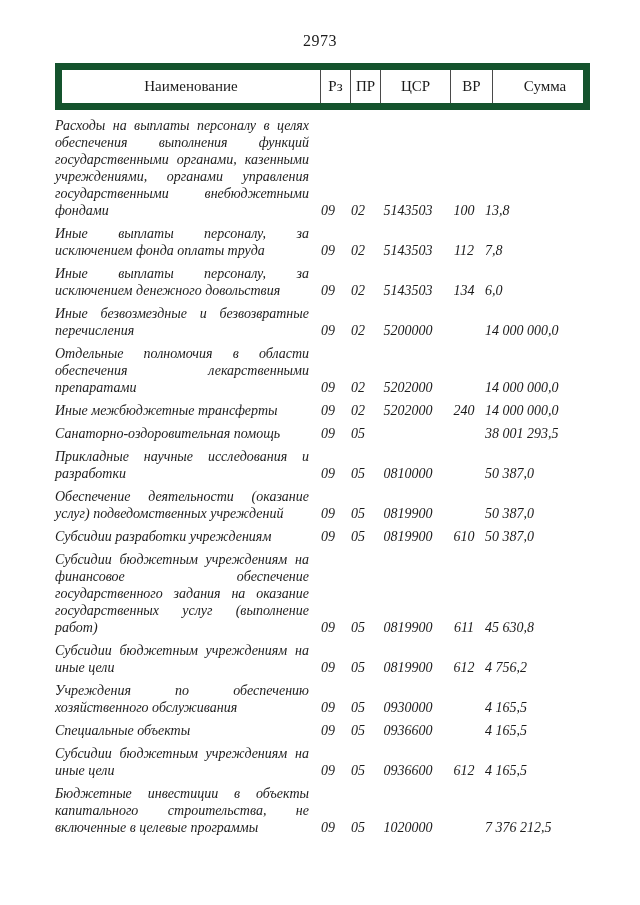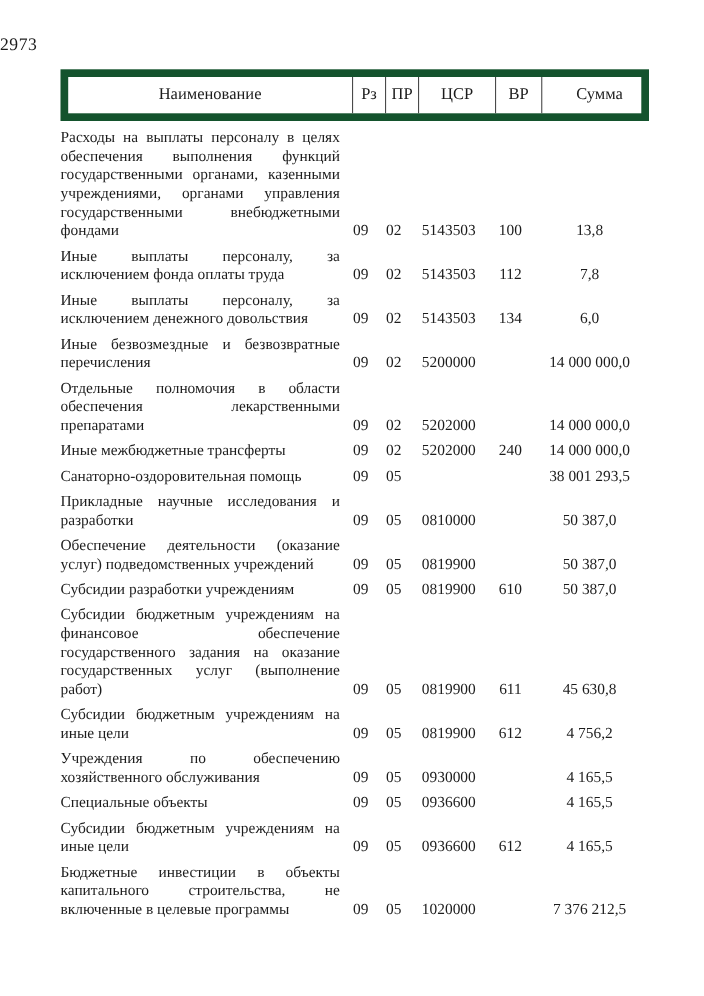--- a/index.html
+++ b/index.html
@@ -14,21 +14,21 @@
     background: #ffffff;
     color: #1c1c1c;
     font-family: "Liberation Serif", "DejaVu Serif", serif;
     overflow: hidden;
   }
   .page-number {
     position: absolute;
     top: 32px;
     left: 0;
     width: 640px;
-    text-align: left;
+    text-align: center;
     font-size: 16px;
     letter-spacing: 0.5px;
   }
   .doc-table {
     position: absolute;
     top: 63px;
     left: 55px;
     width: 535px;
   }
   .thead {
@@ -45,41 +45,42 @@
     font-size: 15px;
     border-left: 1px solid #4a4a4a;
     box-sizing: border-box;
     white-space: nowrap;
   }
   .th:first-child {
     border-left: none;
   }
   .tbody {
     padding-top: 1px;
+    font-style: italic;
   }
   .tr {
     display: grid;
     grid-template-columns: 258px 30px 30px 70px 42px 105px;
     align-items: end;
     margin-top: 6px;
     font-size: 14px;
     line-height: 17px;
   }
   .td-name {
     text-align: justify;
     text-align-last: left;
     padding-right: 4px;
     box-sizing: border-box;
   }
   .td-code {
     text-align: center;
     white-space: nowrap;
   }
   .td-sum {
-    text-align: center;
+    text-align: left;
     padding-right: 3px;
     white-space: nowrap;
     box-sizing: border-box;
   }
 </style>
 </head>
 <body>
 
 <div class="page">
 

